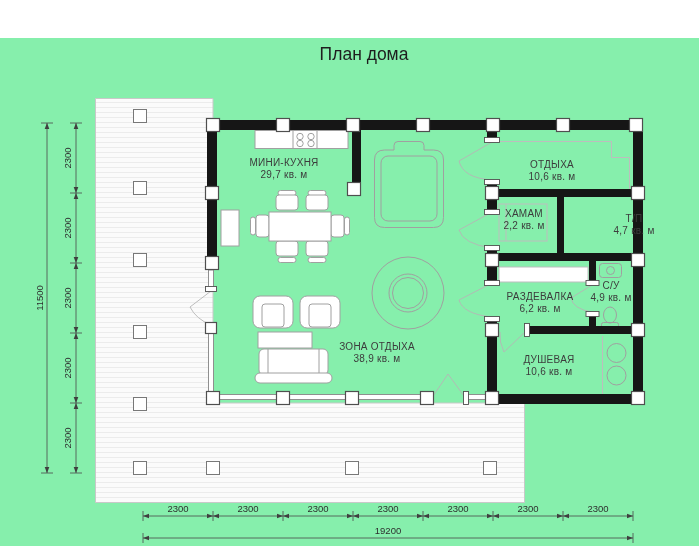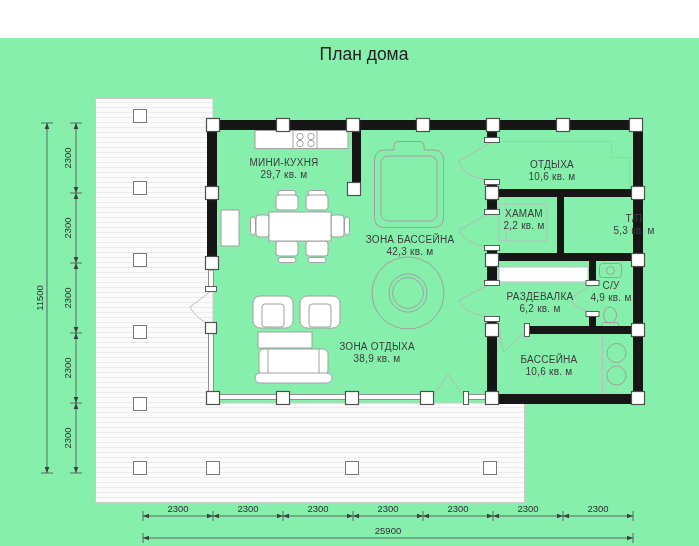--- a/index.html
+++ b/index.html
@@ -246,62 +246,58 @@
       <rect x="205.5" y="248.5" width="11" height="5"></rect>
     </g>
   </svg>
 
   <div class="page-title">План дома</div>
 
   <div class="room-label" style="left:284px;top:119px">
     <div>МИНИ-КУХНЯ</div>
     <div>29,7 кв. м</div>
   </div>
-  <div class="room-label" style="left:410px;top:196px">
-    <div>ЗОНА БАССЕЙНА</div>
-    <div>42,3 кв. м</div>
-  </div>
   <div class="room-label" style="left:377px;top:303px">
     <div>ЗОНА ОТДЫХА</div>
     <div>38,9 кв. м</div>
   </div>
   <div class="room-label" style="left:552px;top:121px">
     <div>ОТДЫХА</div>
     <div>10,6 кв. м</div>
   </div>
   <div class="room-label" style="left:524px;top:170px">
     <div>ХАМАМ</div>
     <div>2,2 кв. м</div>
   </div>
   <div class="room-label" style="left:634px;top:175px">
     <div>Т/П</div>
-    <div>5,3 кв. м</div>
+    <div>4,7 кв. м</div>
   </div>
   <div class="room-label" style="left:611px;top:242px">
     <div>С/У</div>
     <div>4,9 кв. м</div>
   </div>
   <div class="room-label" style="left:540px;top:253px">
     <div>РАЗДЕВАЛКА</div>
     <div>6,2 кв. м</div>
   </div>
   <div class="room-label" style="left:549px;top:316px">
-    <div>БАССЕЙНА</div>
+    <div>ДУШЕВАЯ</div>
     <div>10,6 кв. м</div>
   </div>
 
   <div class="dim-label dim-v" style="left:39px;top:260px">11500</div>
   <div class="dim-label dim-v" style="left:67px;top:120px">2300</div>
   <div class="dim-label dim-v" style="left:67px;top:190px">2300</div>
   <div class="dim-label dim-v" style="left:67px;top:260px">2300</div>
   <div class="dim-label dim-v" style="left:67px;top:330px">2300</div>
   <div class="dim-label dim-v" style="left:67px;top:400px">2300</div>
 
   <div class="dim-label dim-h" style="left:178px;top:465px">2300</div>
   <div class="dim-label dim-h" style="left:248px;top:465px">2300</div>
   <div class="dim-label dim-h" style="left:318px;top:465px">2300</div>
   <div class="dim-label dim-h" style="left:388px;top:465px">2300</div>
   <div class="dim-label dim-h" style="left:458px;top:465px">2300</div>
   <div class="dim-label dim-h" style="left:528px;top:465px">2300</div>
   <div class="dim-label dim-h" style="left:598px;top:465px">2300</div>
-  <div class="dim-label dim-h" style="left:388px;top:487px">25900</div>
+  <div class="dim-label dim-h" style="left:388px;top:487px">19200</div>
 
 </div>
 
 </body></html>

